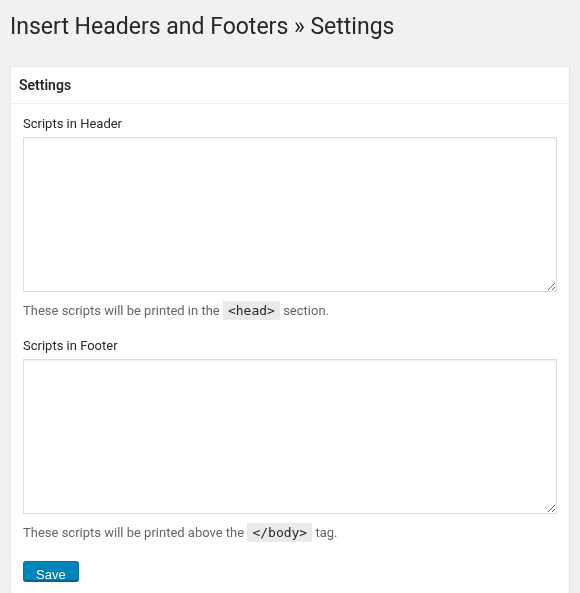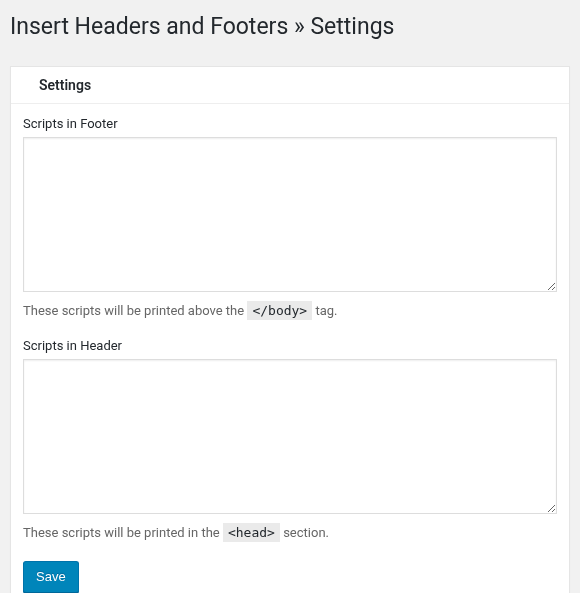--- a/index.html
+++ b/index.html
@@ -22,21 +22,21 @@
       padding: 2px 0 24px 0;
       color: #23282d;
     }
     .panel {
       background: #fff;
       border: 1px solid #e5e5e5;
       box-shadow: 0 1px 1px rgba(0,0,0,0.04);
     }
     .panel-header {
       border-bottom: 1px solid #eee;
-      padding: 10px 28px;
+      padding: 10px 8px;
     }
     .panel-header h2 {
       font-size: 14px;
       font-weight: 600;
       color: #23282d;
     }
     .panel-body {
       padding: 12px;
     }
     .field-group {
@@ -74,55 +74,55 @@
       color: #23282d;
     }
     .save-btn {
       display: inline-block;
       background: #0085ba;
       border: 1px solid #0073aa;
       border-bottom-color: #006799;
       color: #fff;
       font-size: 13px;
       line-height: 26px;
-      height: 32px;
+      height: 20px;
       padding: 0 12px;
       border-radius: 3px;
       cursor: pointer;
       box-shadow: 0 1px 0 #006799;
       text-shadow: 0 -1px 1px #006799;
     }
   </style>
 </head>
 <body>
 
 <h1 class="page-title">Insert Headers and Footers » Settings</h1>
 
 <div class="panel">
   <div class="panel-header">
     <h2>Settings</h2>
   </div>
   <div class="panel-body">
 
     <div class="field-group">
+      <label class="field-label">Scripts in Header</label>
+      <textarea class="code-area" style=""></textarea>
+      <p class="description">
+        <span>These scripts will be printed in the </span>
+        <code class="inline">&lt;head&gt;</code>
+        <span> section.</span>
+      </p>
+    </div>
+
+    <div class="field-group">
       <label class="field-label">Scripts in Footer</label>
       <textarea class="code-area" style=""></textarea>
       <p class="description">
         <span>These scripts will be printed above the </span>
         <code class="inline">&lt;/body&gt;</code>
         <span> tag.</span>
       </p>
     </div>
 
-    <div class="field-group">
-      <label class="field-label">Scripts in Header</label>
-      <textarea class="code-area" style=""></textarea>
-      <p class="description">
-        <span>These scripts will be printed in the </span>
-        <code class="inline">&lt;head&gt;</code>
-        <span> section.</span>
-      </p>
-    </div>
-
     <button class="save-btn">Save</button>
 
   </div>
 </div>
 
 </body></html>

